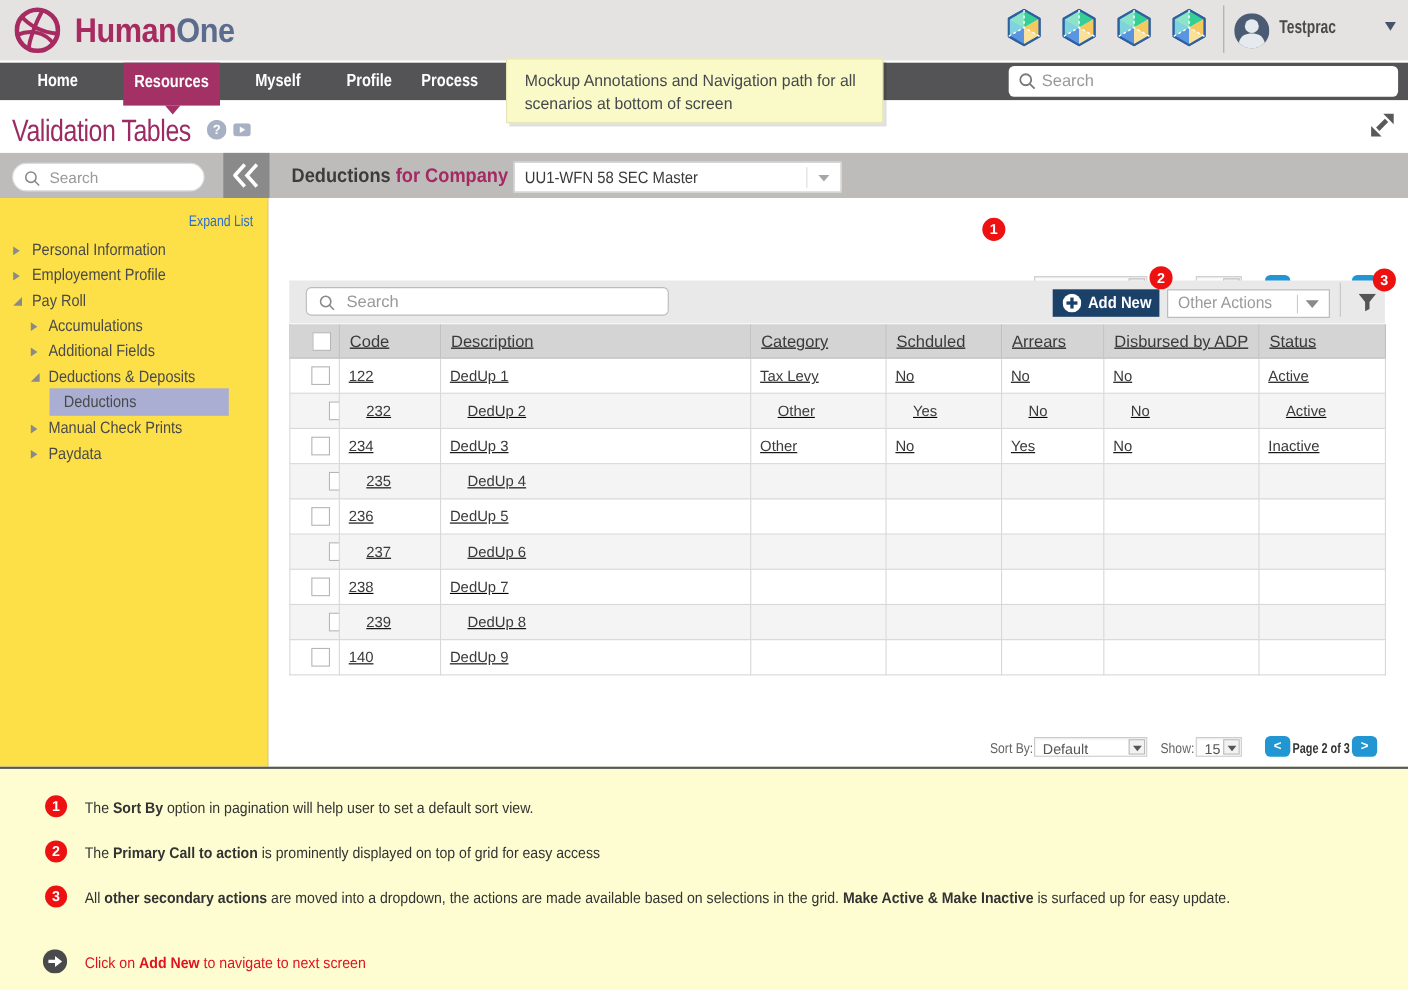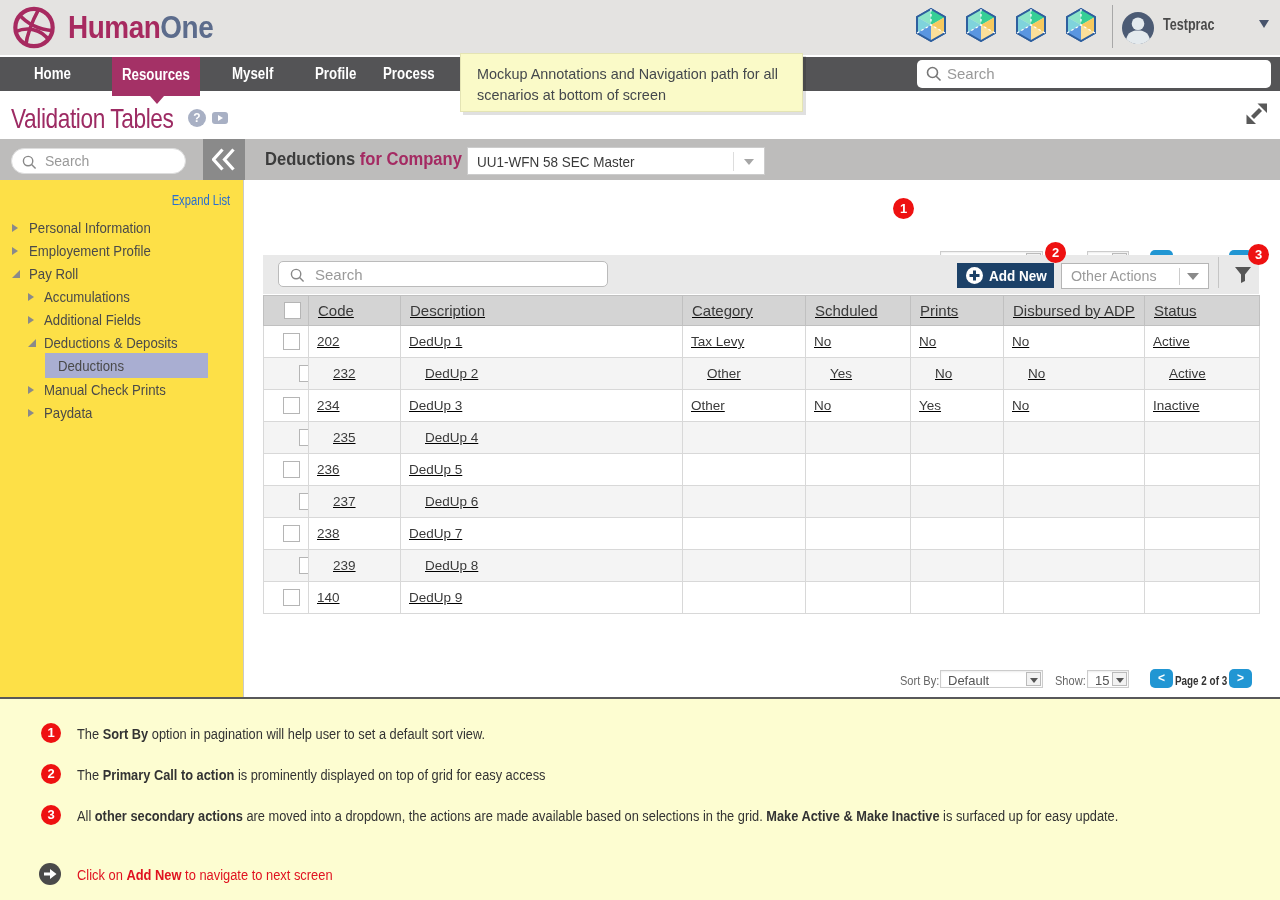--- a/index.html
+++ b/index.html
@@ -275,29 +275,29 @@
     </colgroup>
     <tbody>
         <tr>
           <th>
             <div class="cb"></div>
           </th>
           <th>Code</th>
           <th>Description</th>
           <th>Category</th>
           <th>Schduled</th>
-          <th>Prints</th>
+          <th>Arrears</th>
           <th>Disbursed by ADP</th>
           <th>Status</th>
         </tr>
     <tr>
           <td>
             <div class="cb"></div>
           </td>
-          <td>202</td>
+          <td>122</td>
           <td>DedUp 1</td>
           <td>Tax Levy</td>
           <td>No</td>
           <td>No</td>
           <td>No</td>
           <td>Active</td>
         </tr>
     <tr class="alt">
           <td>
             <div class="cb"></div>

